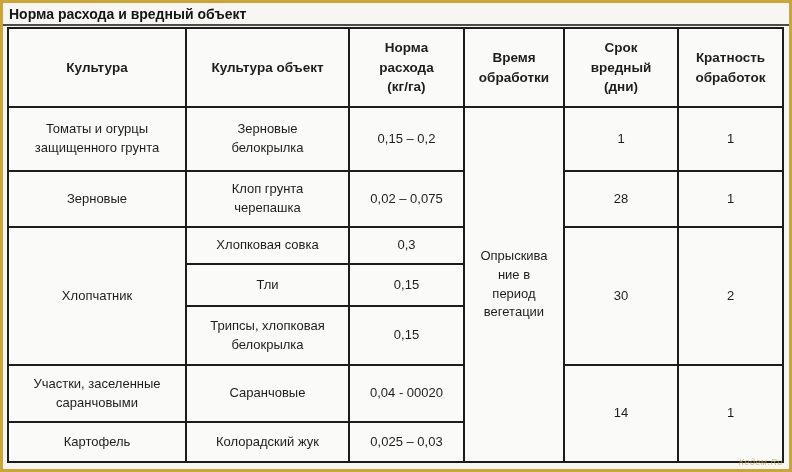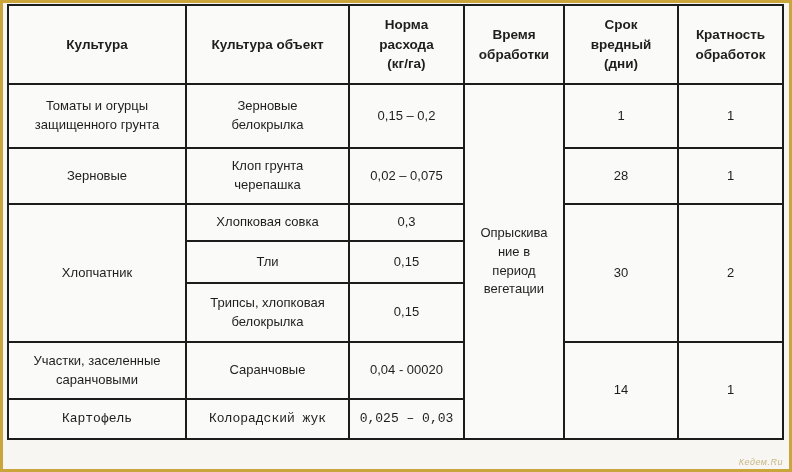--- a/index.html
+++ b/index.html
@@ -44,34 +44,35 @@
   }
   .norm-table th { font-weight:bold; font-size:13.5px; }
   .norm-table td { font-weight:normal; font-size:13px; }
   tr.hdr { height:79px; }
   tr.r0 { height:64px; }
   tr.r1 { height:56px; }
   tr.r2 { height:37px; }
   tr.r3 { height:42px; }
   tr.r4 { height:59px; }
   tr.r5 { height:57px; }
-  tr.r6 { height:40px;font-family:Liberation Mono, monospace; }
+  tr.r6 { height:40px; }
   .watermark {
     position:absolute;
     right:6px; bottom:2px;
     font-size:9px;
     color:rgba(186,162,92,0.75);
     letter-spacing:0.5px;
     font-style:italic;
   }
 </style>
 </head>
 <body>
 
 <div class="frame">
+  <div class="page-title">Норма расхода и вредный объект</div>
 
   <table class="norm-table">
     <colgroup>
       <col style="width:178px">
       <col style="width:163px">
       <col style="width:115px">
       <col style="width:100px">
       <col style="width:114px">
       <col style="width:105px">
     </colgroup>

